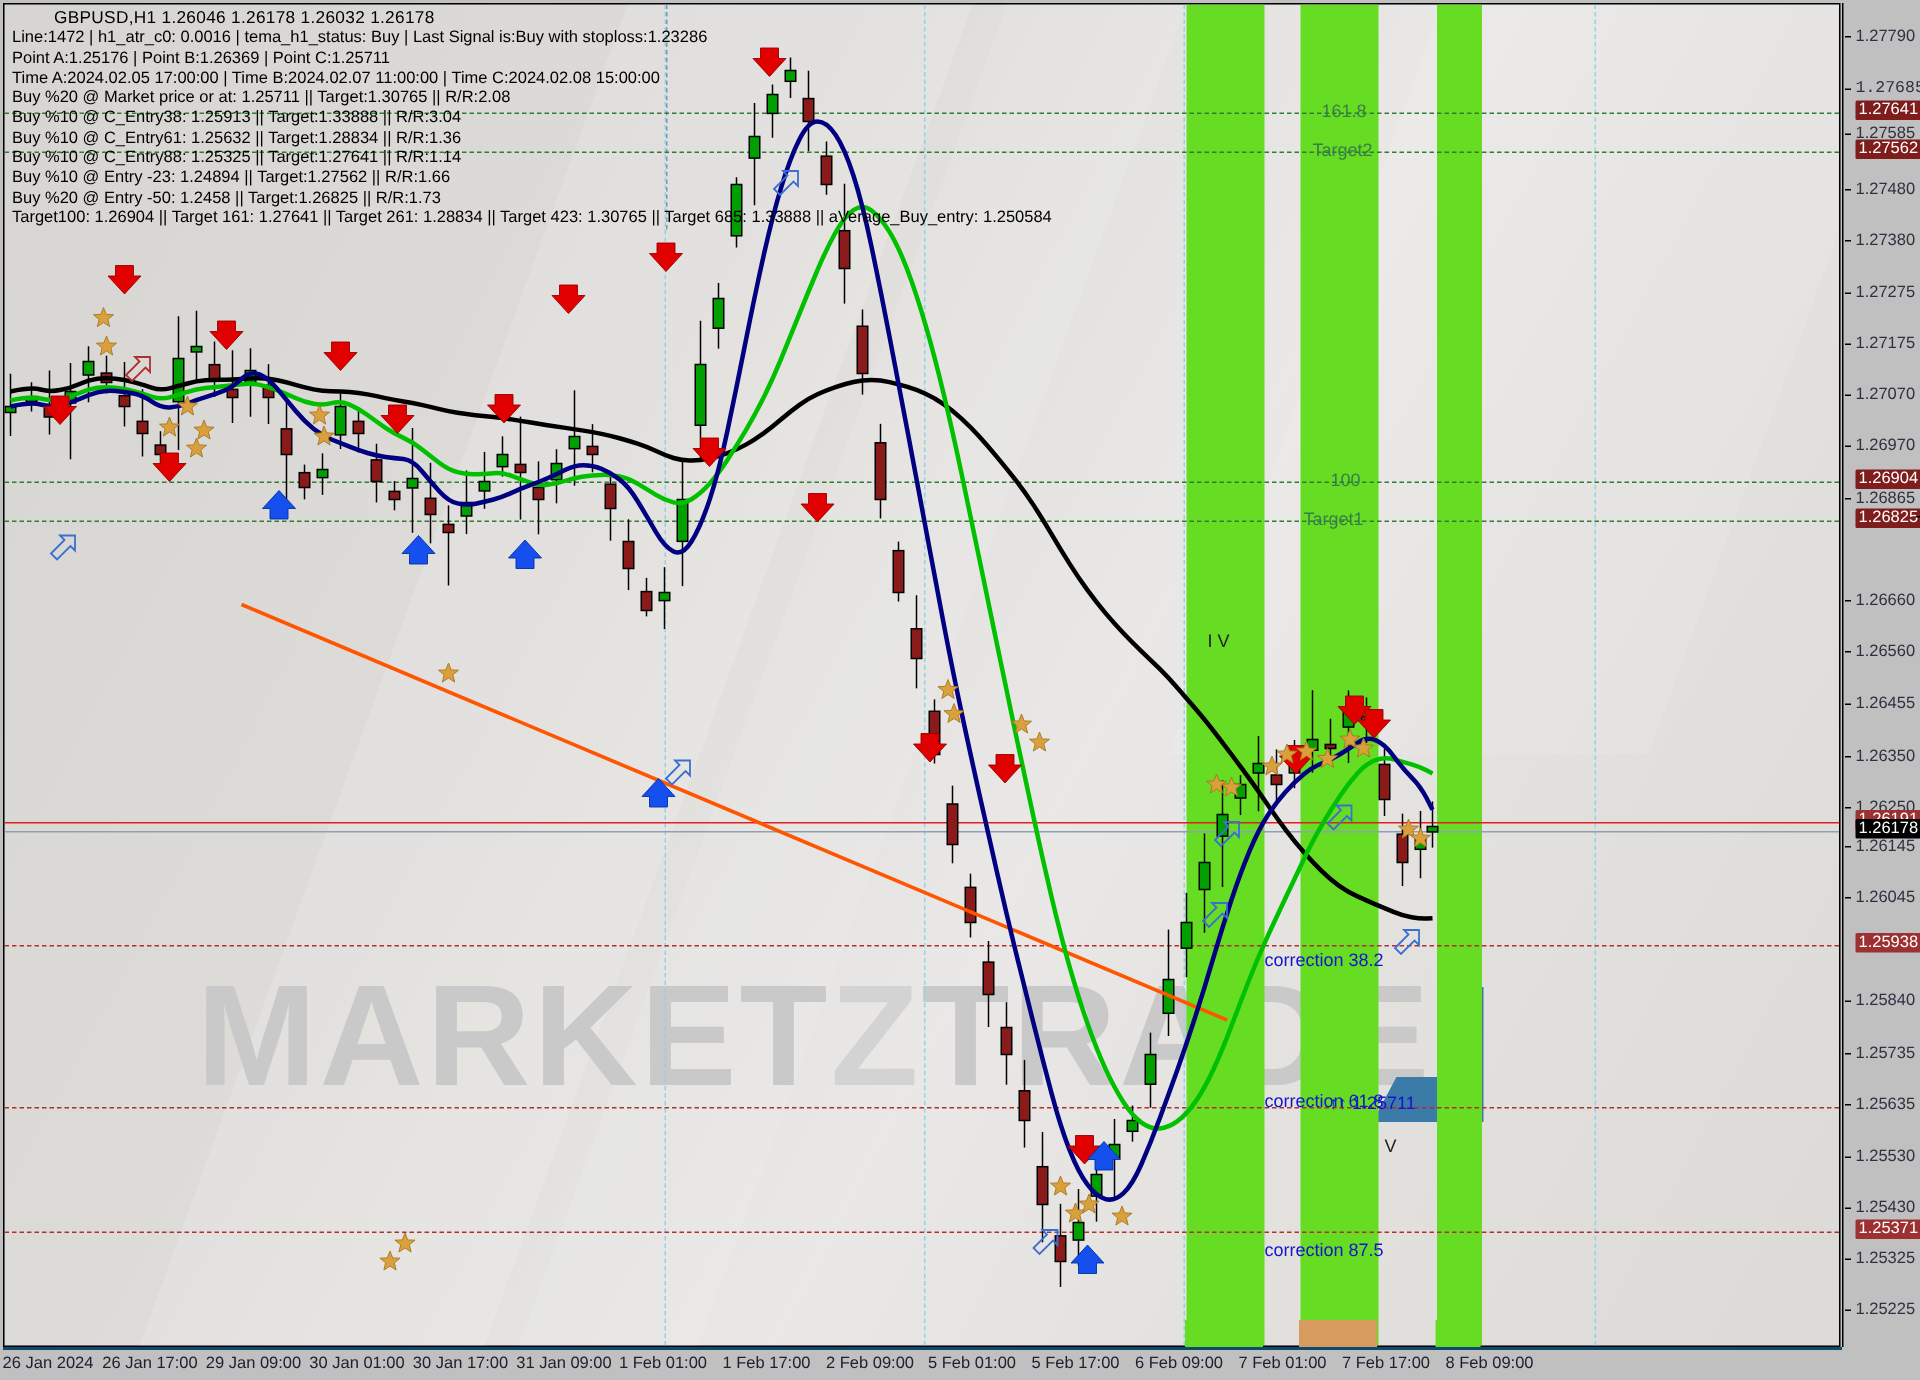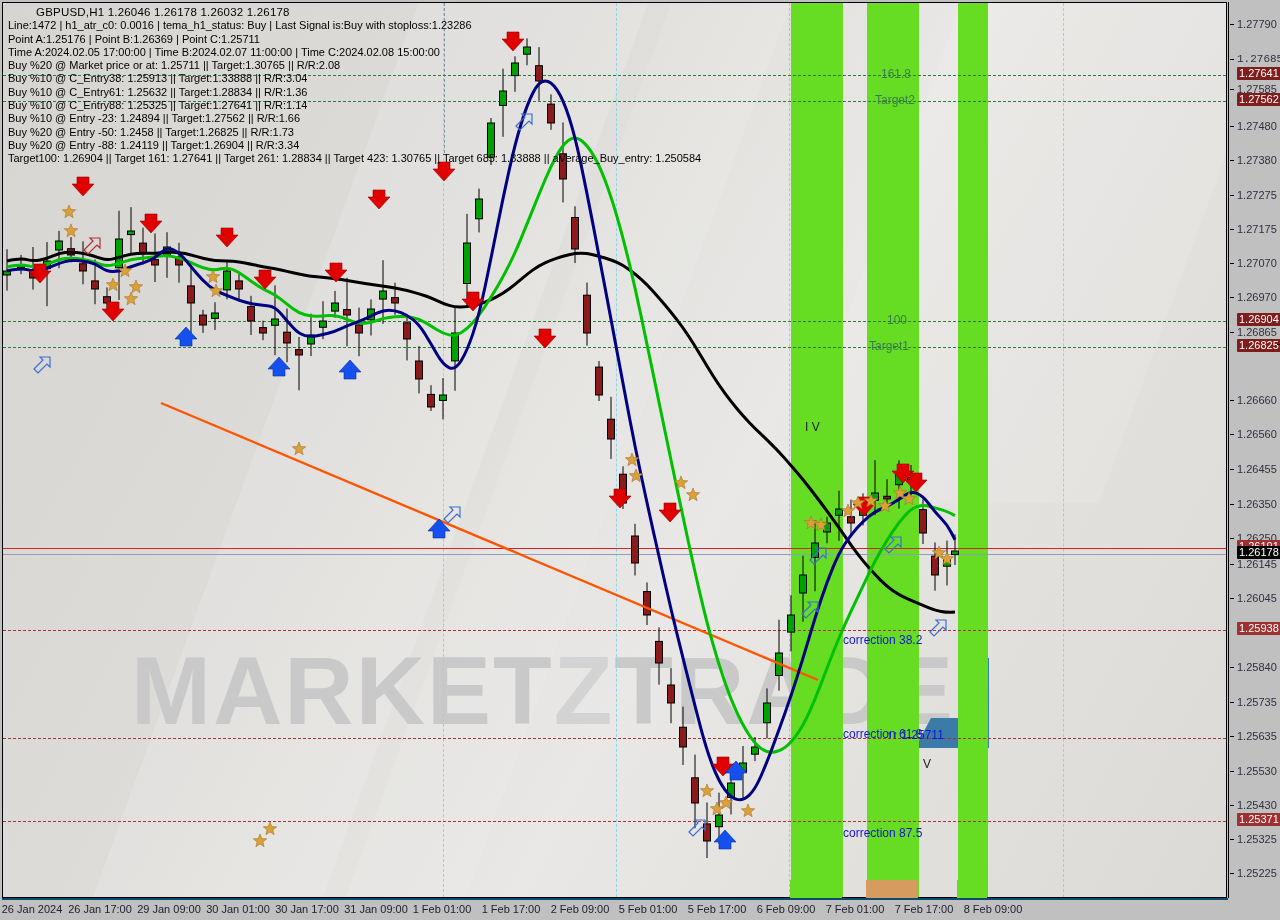--- a/index.html
+++ b/index.html
@@ -355,21 +355,20 @@
       <div id="hdrLines">
           <div>Line:1472 | h1_atr_c0: 0.0016 | tema_h1_status: Buy | Last Signal is:Buy with stoploss:1.23286</div>
           <div>Point A:1.25176 | Point B:1.26369 | Point C:1.25711</div>
           <div>Time A:2024.02.05 17:00:00 | Time B:2024.02.07 11:00:00 | Time C:2024.02.08 15:00:00</div>
           <div>Buy %20 @ Market price or at: 1.25711 || Target:1.30765 || R/R:2.08</div>
           <div>Buy %10 @ C_Entry38: 1.25913 || Target:1.33888 || R/R:3.04</div>
           <div>Buy %10 @ C_Entry61: 1.25632 || Target:1.28834 || R/R:1.36</div>
           <div>Buy %10 @ C_Entry88: 1.25325 || Target:1.27641 || R/R:1.14</div>
           <div>Buy %10 @ Entry -23: 1.24894 || Target:1.27562 || R/R:1.66</div>
           <div>Buy %20 @ Entry -50: 1.2458 || Target:1.26825 || R/R:1.73</div>
-          <div>Buy %20 @ Entry -88: 1.24119 || Target:1.26904 || R/R:3.34</div>
           <div>Target100: 1.26904 || Target 161: 1.27641 || Target 261: 1.28834 || Target 423: 1.30765 || Target 685: 1.33888 || aVerage_Buy_entry: 1.250584</div>
         </div>
     </div>
   </div>
 
   <div id="pscale">
       <div class="tick" style="top: 23px;">
         <i></i>
         <span>1.27790</span>
       </div>

